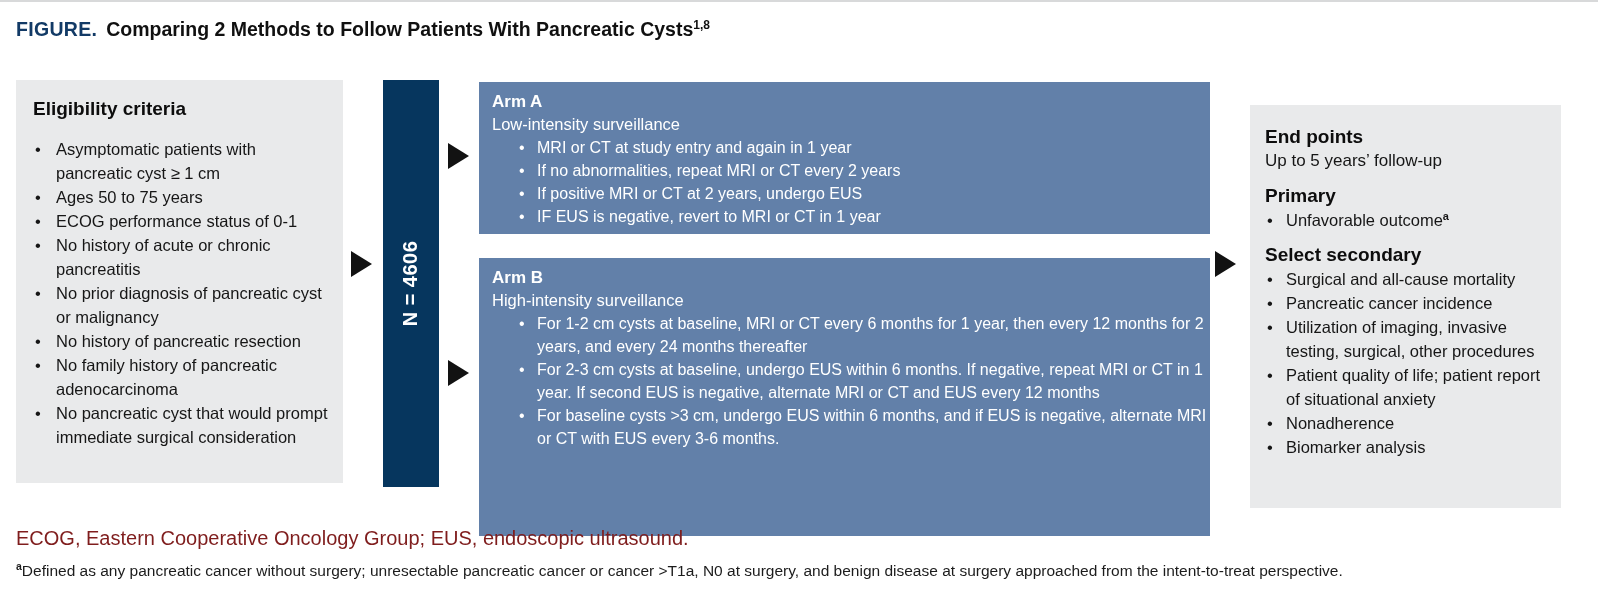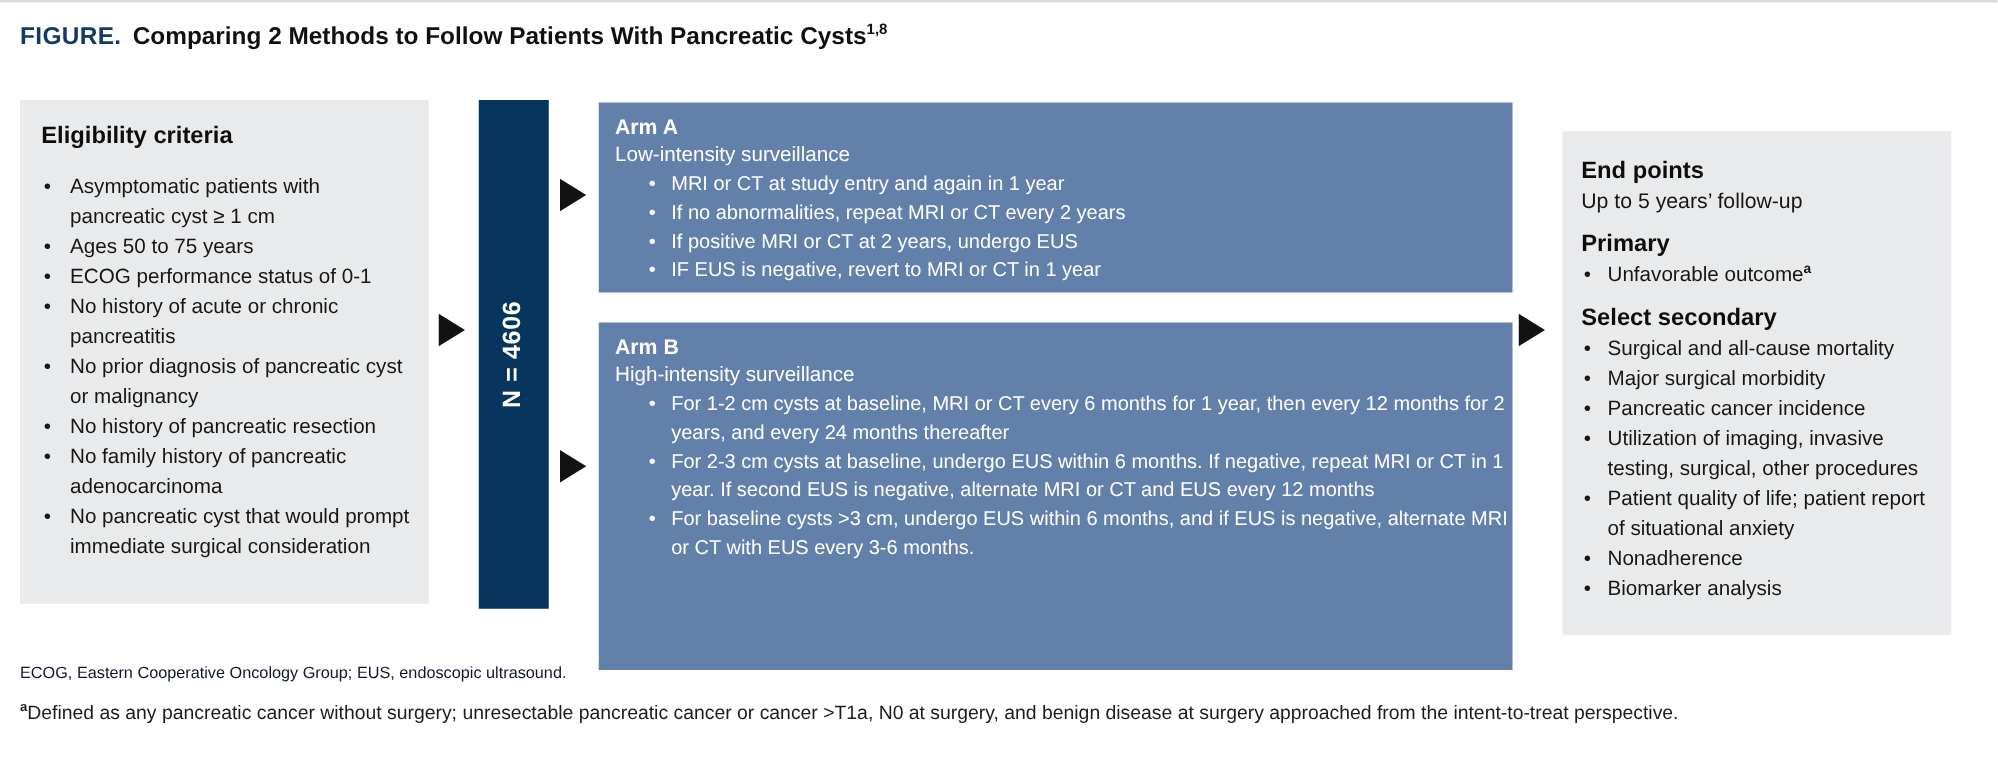--- a/index.html
+++ b/index.html
@@ -85,21 +85,21 @@
     border-left:21px solid var(--arrow-black);
   }
   .arr-into-bar{left:351px;top:251px;}
   .arr-arm-a{left:448px;top:143px;}
   .arr-arm-b{left:448px;top:360px;}
   .arr-endpoints{left:1215px;top:251px;}
 
   
   .abbrev-line{
     position:absolute;left:16px;top:528px;
-    font-size:13px;color:#0f172a;line-height:20px;
+    font-size:20px;color:#7f1d1d;line-height:20px;
   }
   .footnote-line{
     position:absolute;left:16px;top:561px;
     font-size:15.5px;color:#1c1c1c;line-height:20px;width:1560px;
   }
   .fn-marker{font-size:10.5px;vertical-align:super;line-height:0;font-weight:bold;}
 </style>
 </head>
 <body>
 
@@ -165,21 +165,20 @@
       <h3>Primary</h3>
       <ul class="gray-list">
         <li><span>Unfavorable outcome</span><span class="ep-sup">a</span></li>
       </ul>
     </div>
 
     <div class="group">
       <h3>Select secondary</h3>
       <ul class="gray-list">
         <li>Surgical and all-cause mortality</li>
-        <li>Major surgical morbidity</li>
         <li>Pancreatic cancer incidence</li>
         <li>Utilization of imaging, invasive testing, surgical, other procedures</li>
         <li>Patient quality of life; patient report of situational anxiety</li>
         <li>Nonadherence</li>
         <li>Biomarker analysis</li>
       </ul>
     </div>
   </div>
 
   <div class="abbrev-line">ECOG, Eastern Cooperative Oncology Group; EUS, endoscopic ultrasound.</div>

